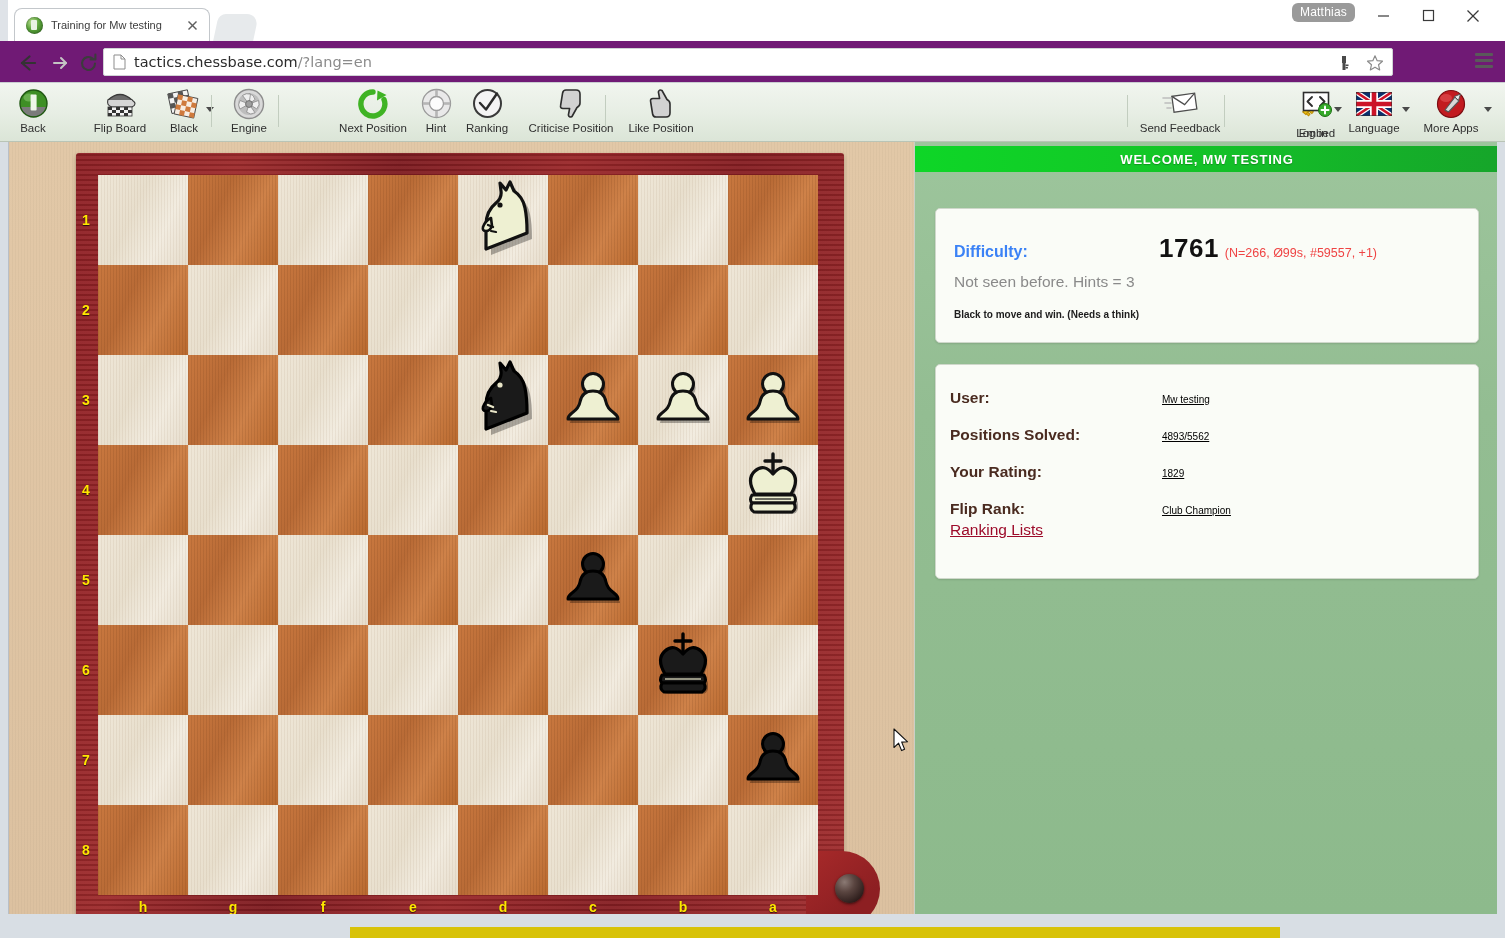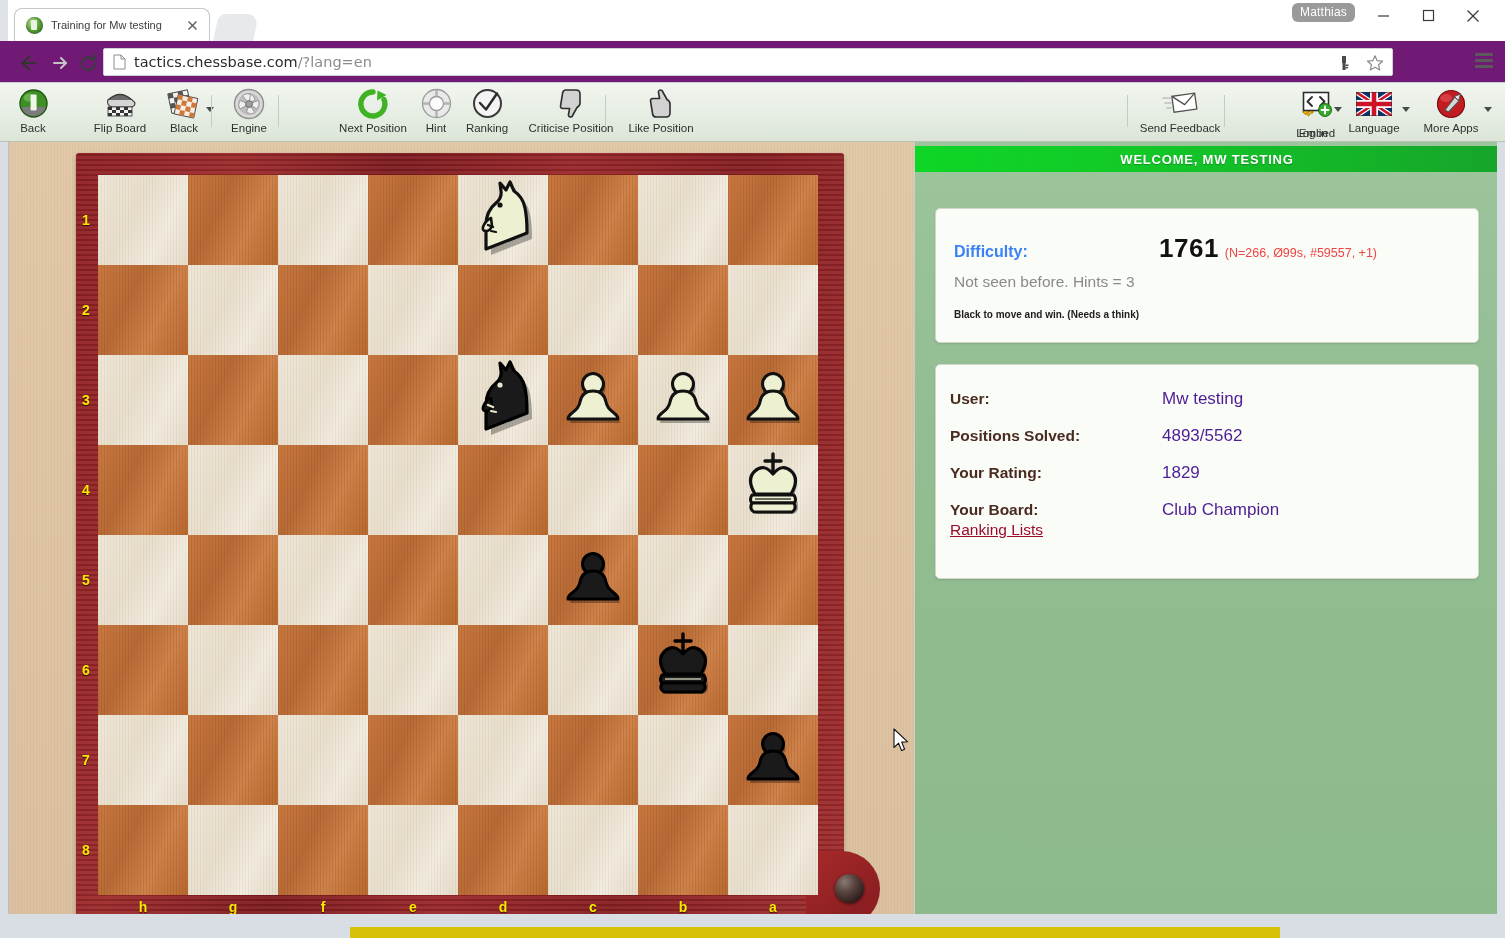--- a/index.html
+++ b/index.html
@@ -205,21 +205,21 @@
 
   .diff-row { position: absolute; left: 18px; top: 24px; display: flex; align-items: baseline; }
   .diff-label { font-size: 16px; font-weight: bold; color: #3b82f6; width: 205px; }
   .diff-val { font-size: 26px; font-weight: bold; color: #111; letter-spacing: .5px; }
   .diff-meta { font-size: 12.5px; color: #ef4444; margin-left: 6px; }
   .diff-sub { position: absolute; left: 18px; top: 64px; font-size: 15.5px; color: #8a8a8a; }
   .diff-task { position: absolute; left: 18px; top: 100px; font-size: 10px; font-weight: bold; color: #1d1d1d; }
 
   .urow { position: absolute; left: 14px; display: flex; align-items: baseline; width: 520px; }
   .ukey { font-size: 15.5px; font-weight: bold; color: #4a2b20; width: 212px; }
-  .uval { font-size: 17px; color: #4c1d95; }
+  .uval { font-size: 10px; color: #000000; text-decoration: underline; }
   #ranking-link {
     position: absolute; left: 14px; top: 156px;
     font-size: 15.5px; color: #9d0b2a; text-decoration: underline; font-weight: 500;
   }
 
   
   #cursor { position: absolute; left: 884px; top: 586px; z-index: 50; }
 
   
   #bottom-strip {
@@ -752,21 +752,21 @@
         </div>
         <div class="urow" style="top:61px;">
           <span class="ukey">Positions Solved:</span>
           <span class="uval">4893/5562</span>
         </div>
         <div class="urow" style="top:98px;">
           <span class="ukey">Your Rating:</span>
           <span class="uval">1829</span>
         </div>
         <div class="urow" style="top:135px;">
-          <span class="ukey">Your Board:</span>
+          <span class="ukey">Flip Rank:</span>
           <span class="uval">Club Champion</span>
         </div>
         <a id="ranking-link" href="#">Ranking Lists</a>
       </div>
     </div>
 
     <svg id="cursor" width="17" height="25" viewBox="0 0 17 25">
       <path d="M1 1 L1 19.5 L5.6 15.2 L8.6 22.6 L11.6 21.3 L8.7 14.1 L14.6 13.8 Z" fill="#ffffff" stroke="#111111" stroke-width="1.1" stroke-linejoin="round"></path>
     </svg>
   </div>

